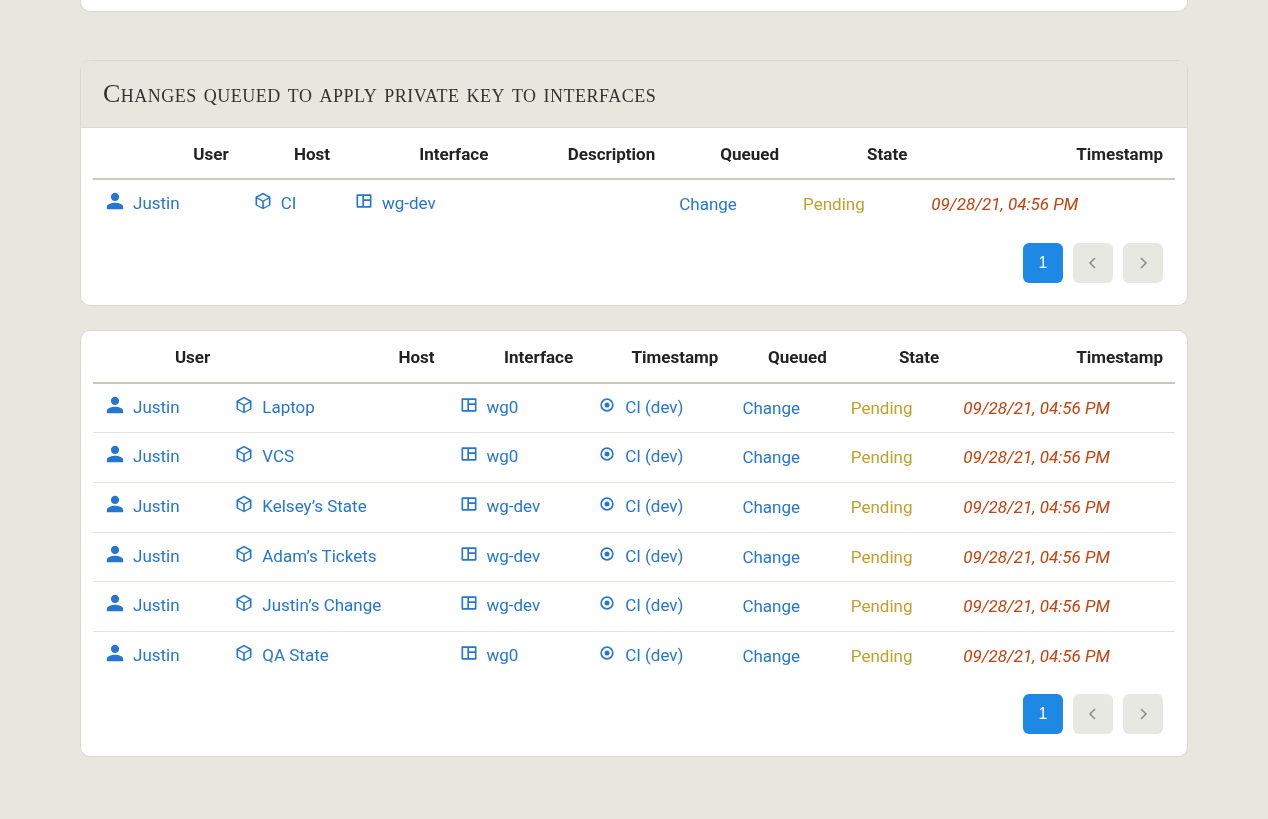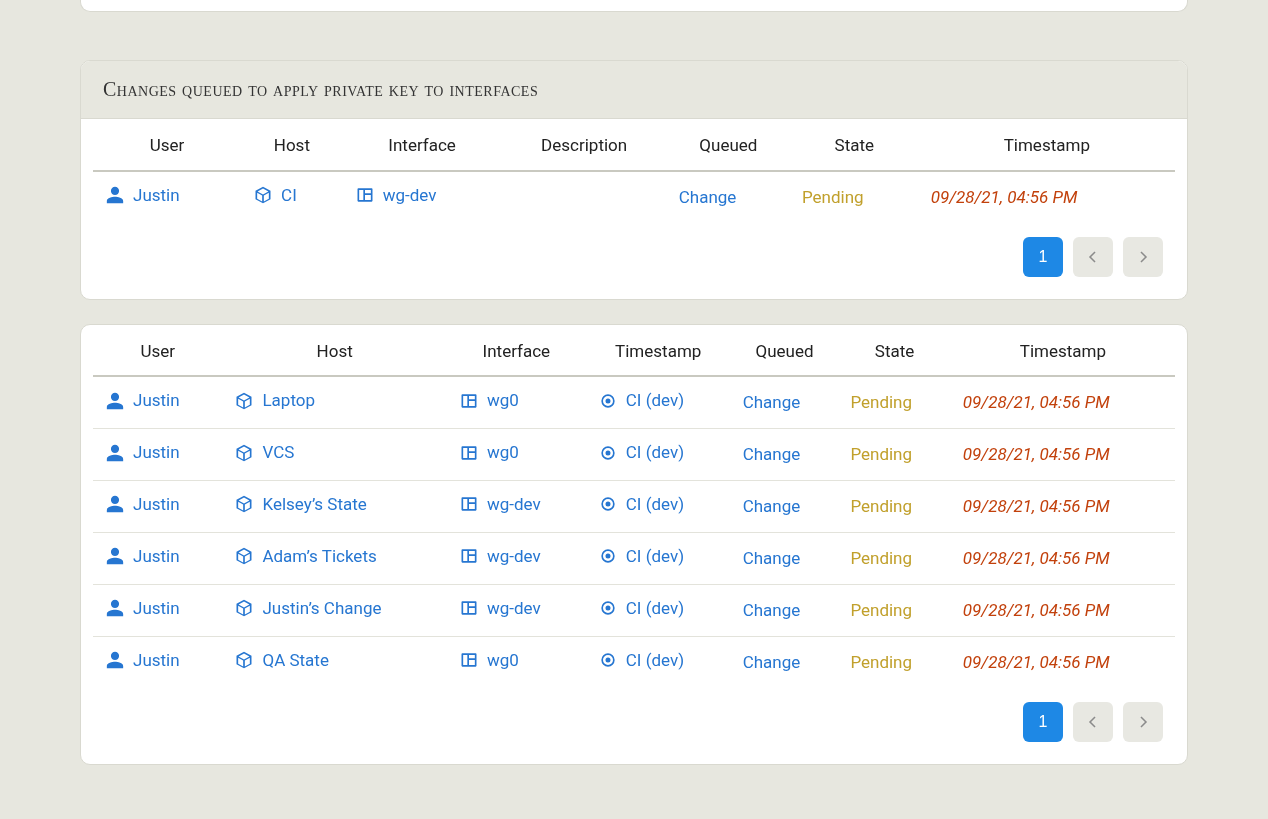--- a/index.html
+++ b/index.html
@@ -46,56 +46,55 @@
     border-top: none;
     border-radius: 0 0 10px 10px;
   }
   .card-header {
     background: var(--header-bar);
     padding: 14px 22px;
     border-bottom: 1px solid var(--card-border);
   }
   .card-title {
     margin: 0;
-    font-size: 20px;
+    font-size: 26px;
     font-weight: 400;
     letter-spacing: .5px;
     color: #333;
     font-variant: small-caps;
     text-transform: lowercase;
     font-family: Georgia, "Times New Roman", serif;
   }
   .card-title::first-letter { text-transform: uppercase; }
   .card-body { padding: 0 12px 16px 12px; }
   table {
     width: 100%;
     border-collapse: collapse;
     table-layout: auto;
   }
   th {
-    text-align: center;
-    font-weight: 400;
+    text-align: right;
+    font-weight: 700;
     font-size: 17px;
     color: #222;
     padding: 14px 12px 12px 12px;
     border-bottom: 2px solid #c9c9c0;
     white-space: nowrap;
   }
   td {
     padding: 11px 12px;
     border-bottom: 1px solid var(--border-row);
     vertical-align: middle;
     white-space: nowrap;
   }
   tr:last-child td { border-bottom: none; }
   .link {
     color: var(--link);
     text-decoration: none;
     display: inline-flex;
-    align-items: center;
     gap: 8px;
   }
   .pending { color: var(--pending); }
   .ts { color: #c2410c; font-style: italic; }
 
   .icon {
     width: 20px;
     height: 20px;
     flex-shrink: 0;
     display: inline-block;

